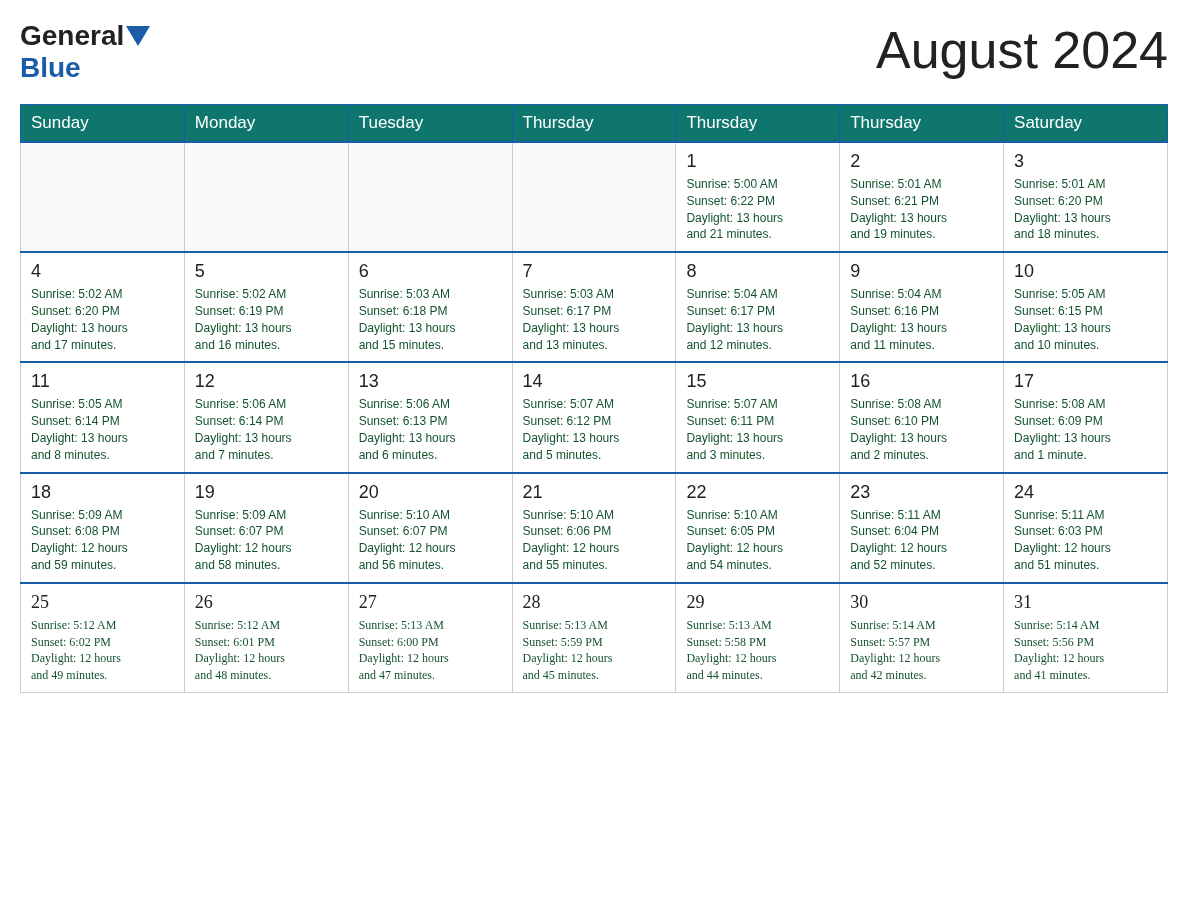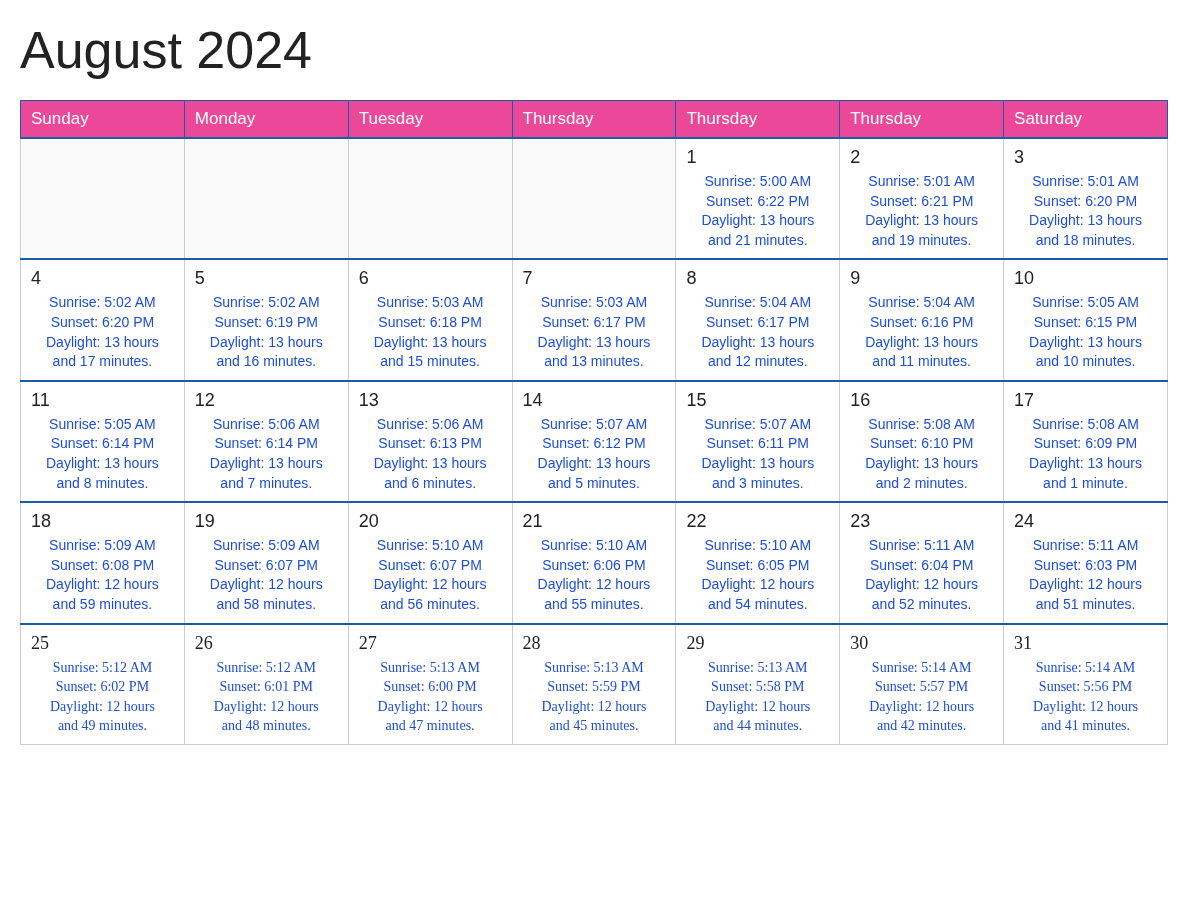--- a/index.html
+++ b/index.html
@@ -56,21 +56,21 @@
       font-size: 24px;
       color: #333;
       font-weight: 300;
     }
     .calendar {
       width: 100%;
       border-collapse: collapse;
       border: 1px solid #ccc;
     }
     .calendar th {
-      background: #ec4899;
+      background: #0f766e;
       color: #fff;
       padding: 8px 10px;
       text-align: left;
       font-size: 17px;
       font-weight: normal;
       border: 1px solid #1a5ca8;
     }
     .calendar td {
       vertical-align: top;
       padding: 8px 10px;
@@ -80,40 +80,48 @@
       font-size: 14px;
       color: #333;
     }
     .day-num {
       font-size: 18px;
       color: #222;
       display: block;
       margin-bottom: 4px;
     }
     .day-info {
-      font-size: 14px;
-      color: #1d4ed8;
+      font-size: 12px;
+      color: #14532d;
       line-height: 1.4;
-      text-align: center;
     }
     .calendar tr {
       border-bottom: 2px solid #1a5ca8;
     }
     .calendar tbody tr:last-child {
       border-bottom: none;
       font-family: Liberation Serif, serif;
     }
     .empty-cell {
       background: #f9f9f9;
     }
   </style>
 </head>
 <body>
 
 <div class="header">
+  <div class="logo">
+    <div class="logo-text">
+      <span class="logo-general">General</span>
+      <span class="logo-triangle"></span>
+    </div>
+    <div>
+      <span class="logo-blue">Blue</span>
+    </div>
+  </div>
   <div class="title-block">
     <div class="month-title">August 2024</div>
   </div>
 </div>
 
 <table class="calendar">
   <thead>
     <tr>
     <th>Sunday</th>
         <th>Monday</th>

